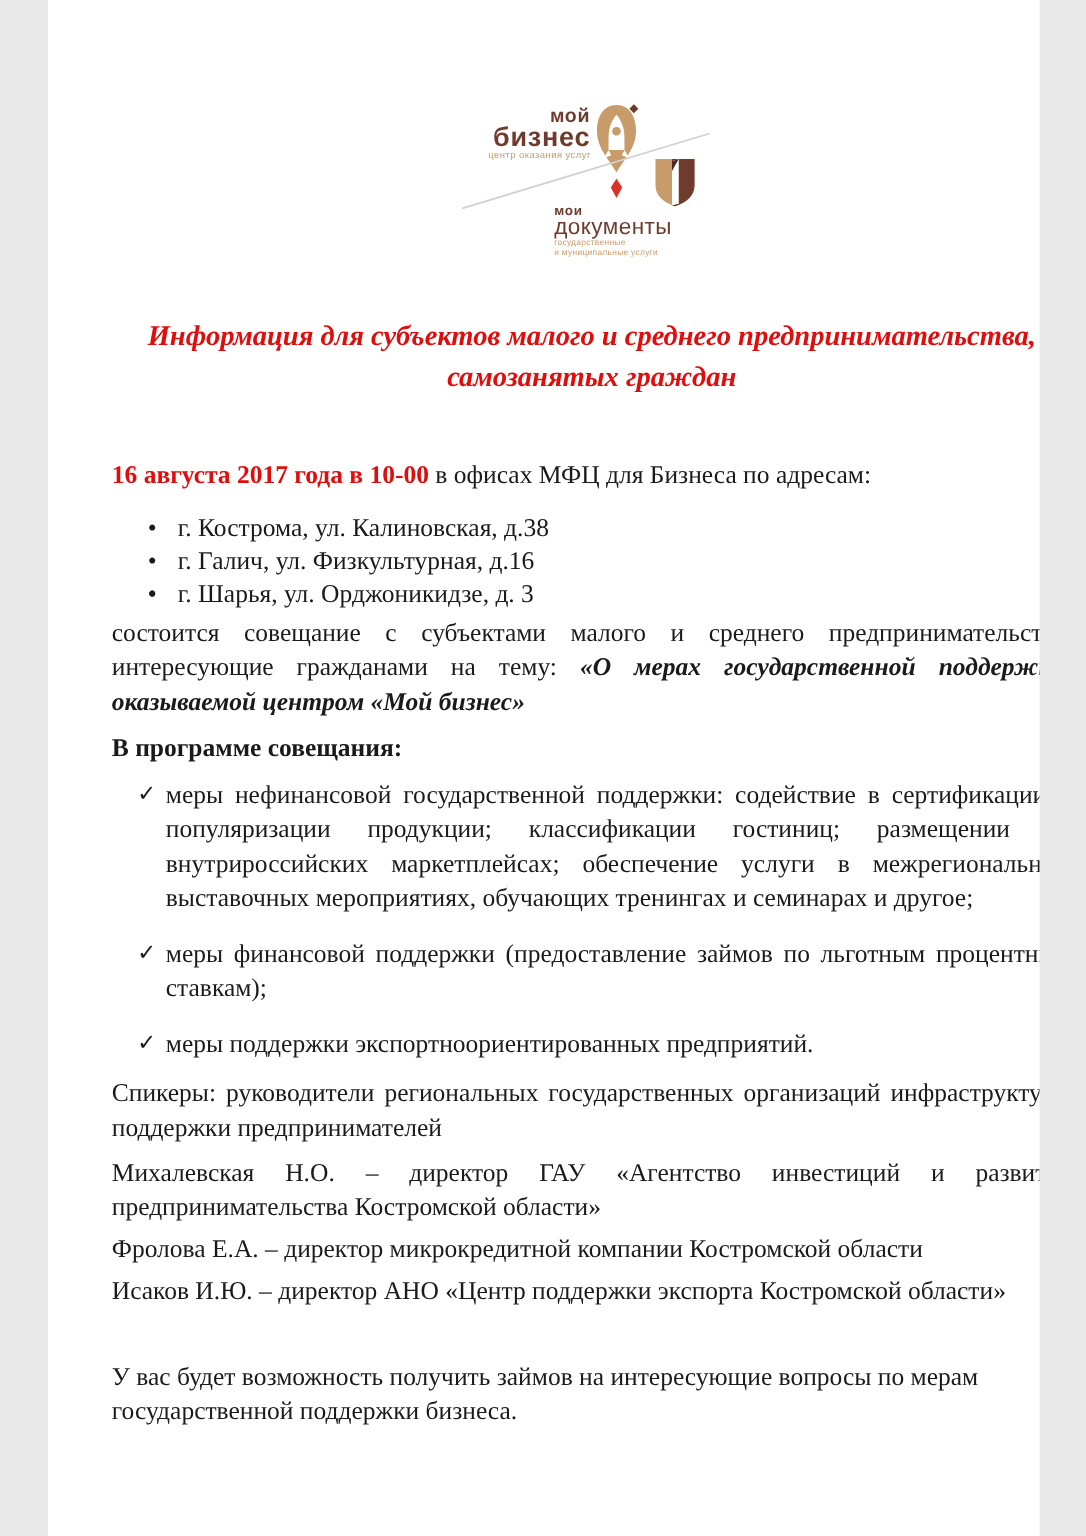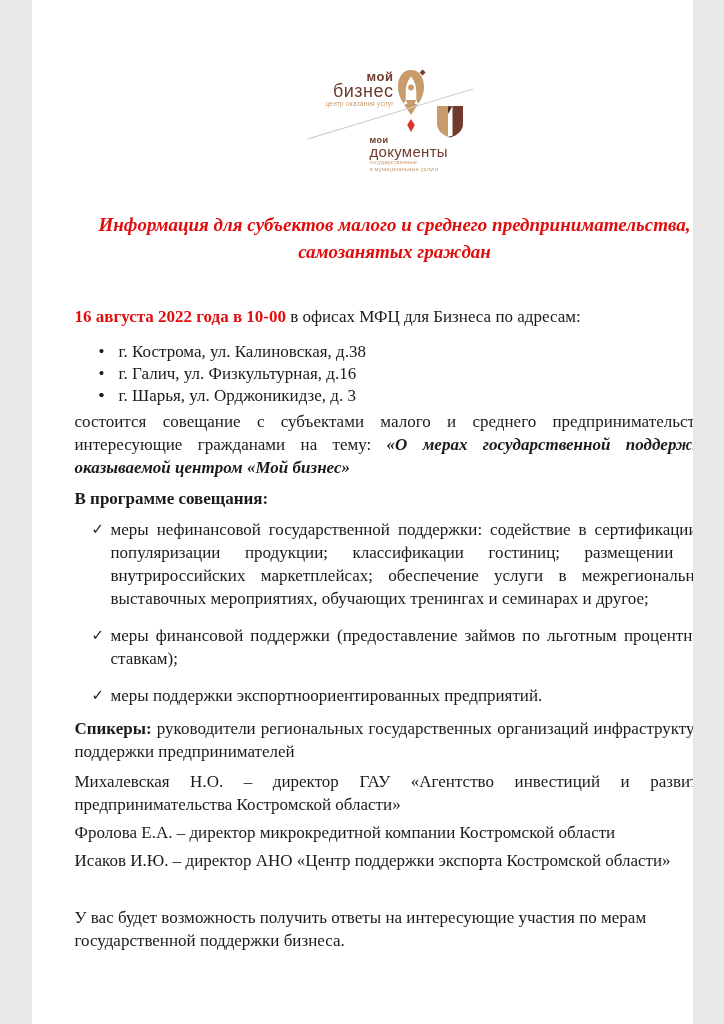--- a/index.html
+++ b/index.html
@@ -11,21 +11,21 @@
     margin: 0 auto;
     overflow: hidden;
     font-family: "Liberation Serif", serif;
     color: var(--text, #1a1a1a);
   }
 
   
   .logo { position: absolute; left: 280px; top: 65px; width: 175px; height: 120px; font-family: "Liberation Sans", sans-serif; }
   .logo-biz { position: absolute; left: 14px; top: 6px; width: 68px; text-align: right; color: var(--logo-brown); }
   .biz-l1 { font-size: 13px; font-weight: bold; line-height: 12px; letter-spacing: .5px; }
-  .biz-l2 { font-size: 18px; line-height: 17px; letter-spacing: .5px; }
+  .biz-l2 { font-size: 18px; line-height: 17px; letter-spacing: .5px; font-weight: bold; }
   .biz-sub { font-size: 6.3px; line-height: 8px; color: var(--logo-gold); letter-spacing: .3px; white-space: nowrap; }
   .rocket { position: absolute; left: 86px; top: 4px; }
   .diag { position: absolute; left: -4px; top: 23px; }
   .shield { position: absolute; left: 124px; top: 40px; }
   .logo-doc { position: absolute; left: 58px; top: 71px; width: 95px; text-align: left; color: var(--logo-brown); }
   .doc-l1 { font-size: 9px; font-weight: bold; line-height: 8px; letter-spacing: .5px; }
   .doc-l2 { font-size: 15px; line-height: 15px; letter-spacing: .3px; }
   .doc-sub { font-size: 5.6px; line-height: 6.5px; color: var(--logo-gold); letter-spacing: .2px; white-space: nowrap; }
 
   
@@ -42,21 +42,21 @@
   .addr li { position: relative; padding-left: 44px; }
   .addr .marker { position: absolute; left: 24px; top: 0; }
   .meet { margin: 3px 0 0 0; text-align: justify; }
   .bold-italic { font-weight: bold; font-style: italic; }
   .agenda-h { margin: 8px 0 0 0; font-weight: bold; }
   .checks { margin: 8px 0 0 0; padding: 0; list-style: none; }
   .checks li { position: relative; padding-left: 36px; text-align: justify; margin-top: 14px; }
   .checks li:first-child { margin-top: 0; }
   .checks .marker { position: absolute; left: 17px; top: 0; font-family: "DejaVu Sans", sans-serif; font-size: 15px; }
   .speakers { margin: 10px 0 0 0; text-align: justify; }
-  .speakers .label { font-weight: bold; }
+  .speakers .label { font-weight: normal; }
   .speaker { margin: 7px 0 0 0; text-align: justify; }
   .speaker.single { margin-top: 5px; text-align: left; }
   .footer-note {
     margin: 34px 0 0 0;
     font-size: 17.5px; line-height: 23px;
     font-weight: bold; font-style: italic;
     text-align: center; color: var(--accent-red);
   }
 </style>
 </head>
@@ -100,21 +100,21 @@
     </div>
   </div>
 
   <div class="content">
 
     <h1 class="title">
       <div>Информация для субъектов малого и среднего предпринимательства,</div>
       <div>самозанятых граждан</div>
     </h1>
 
-    <p class="intro"><span class="red-bold">16 августа 2022 года в 10-00</span><span> в офисах МФЦ для Бизнеса по адресам:</span></p>
+    <p class="intro"><span class="red-bold">16 августа 2017 года в 10-00</span><span> в офисах МФЦ для Бизнеса по адресам:</span></p>
 
     <ul class="addr">
       <li><span class="marker">•</span><span>г. Кострома, ул. Калиновская, д.38</span></li>
       <li><span class="marker">•</span><span>г. Галич, ул. Физкультурная, д.16</span></li>
       <li><span class="marker">•</span></li>
       <li><span class="marker">•</span><span>г. Шарья, ул. Орджоникидзе, д. 3</span></li>
     </ul>
 
     <p class="meet"><span>состоится совещание с субъектами малого и среднего предпринимательства, интересующие гражданами на тему: </span><span class="bold-italic">«О мерах государственной поддержки, оказываемой центром «Мой бизнес»</span></p>
 
@@ -127,18 +127,18 @@
     </ul>
 
     <p class="speakers"><span class="label">Спикеры:</span> <span>руководители региональных государственных организаций инфраструктуры поддержки предпринимателей</span></p>
 
     <p class="speaker">Михалевская Н.О. – директор ГАУ «Агентство инвестиций и развития предпринимательства Костромской области»</p>
     <p class="speaker single">Фролова Е.А. – директор микрокредитной компании Костромской области</p>
     <p class="speaker single">Исаков И.Ю. – директор АНО «Центр  поддержки экспорта Костромской области»</p>
 
     <p class="footer-note">
       </p>
-      <div>У вас будет возможность получить ответы на интересующие участия по мерам</div>
+      <div>У вас будет возможность получить займов на интересующие вопросы по мерам</div>
       <div>государственной поддержки бизнеса.</div>
     <p></p>
 
   </div>
 </div>
 
 </body></html>

